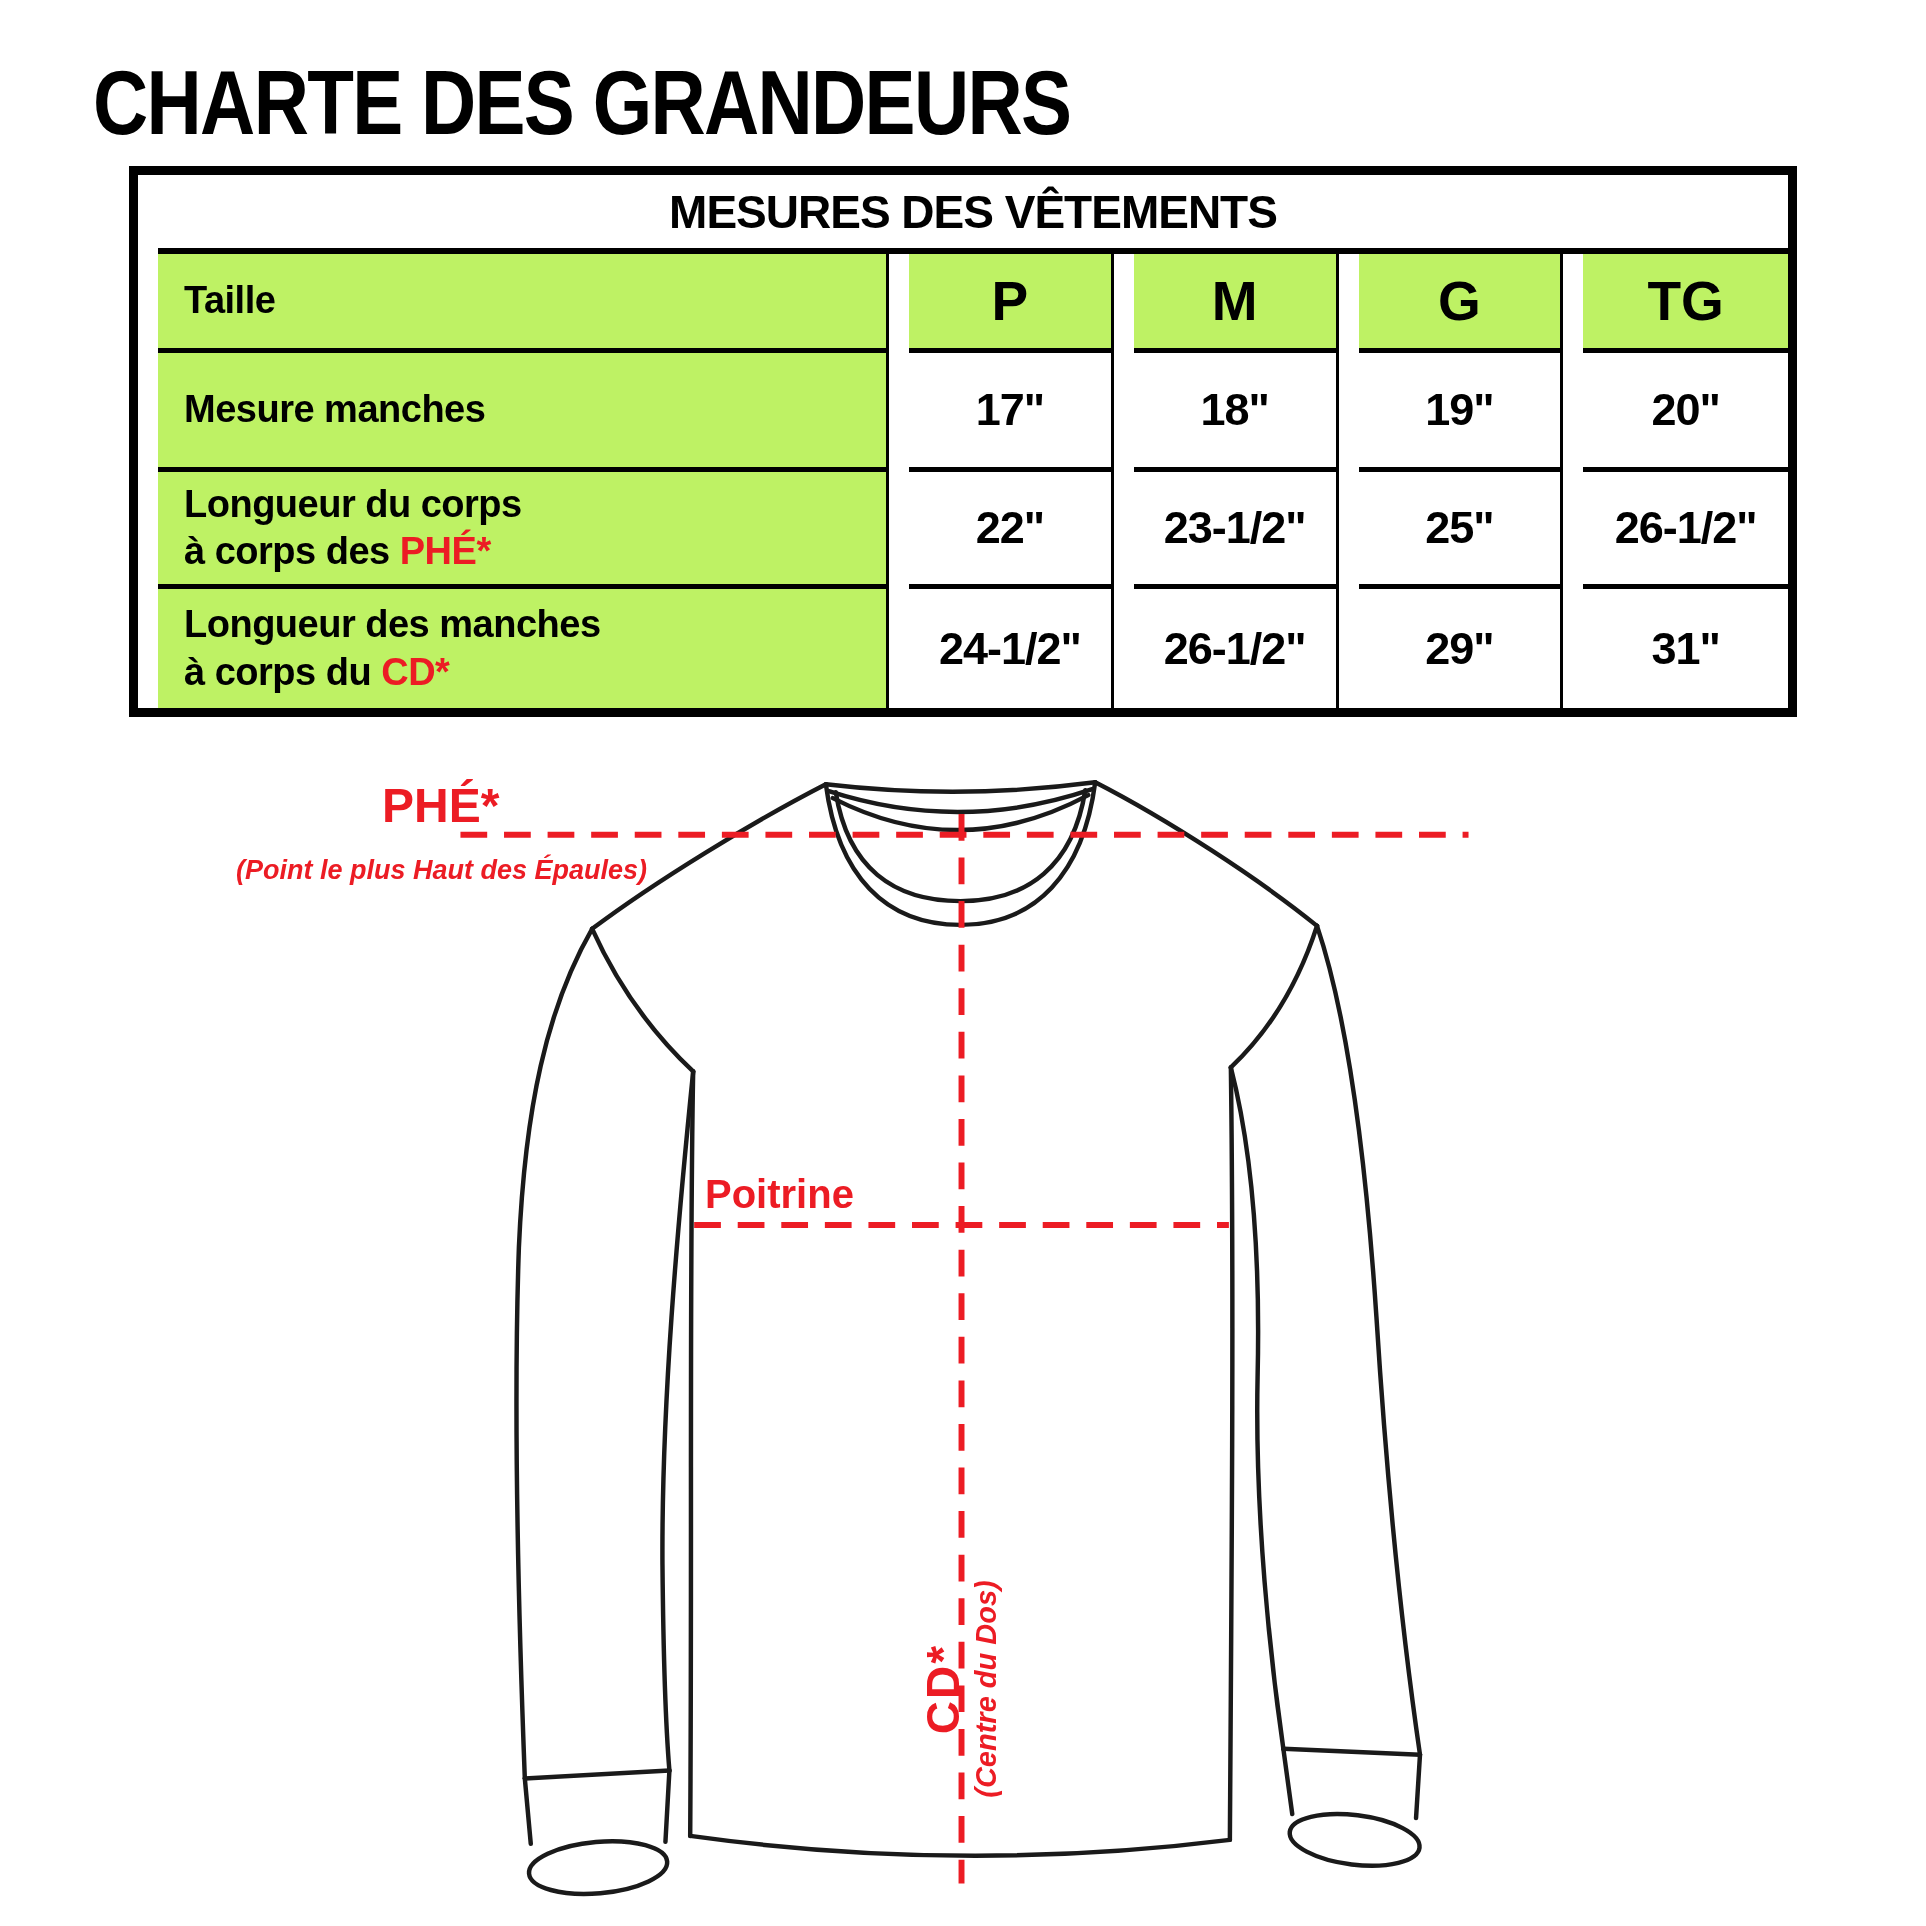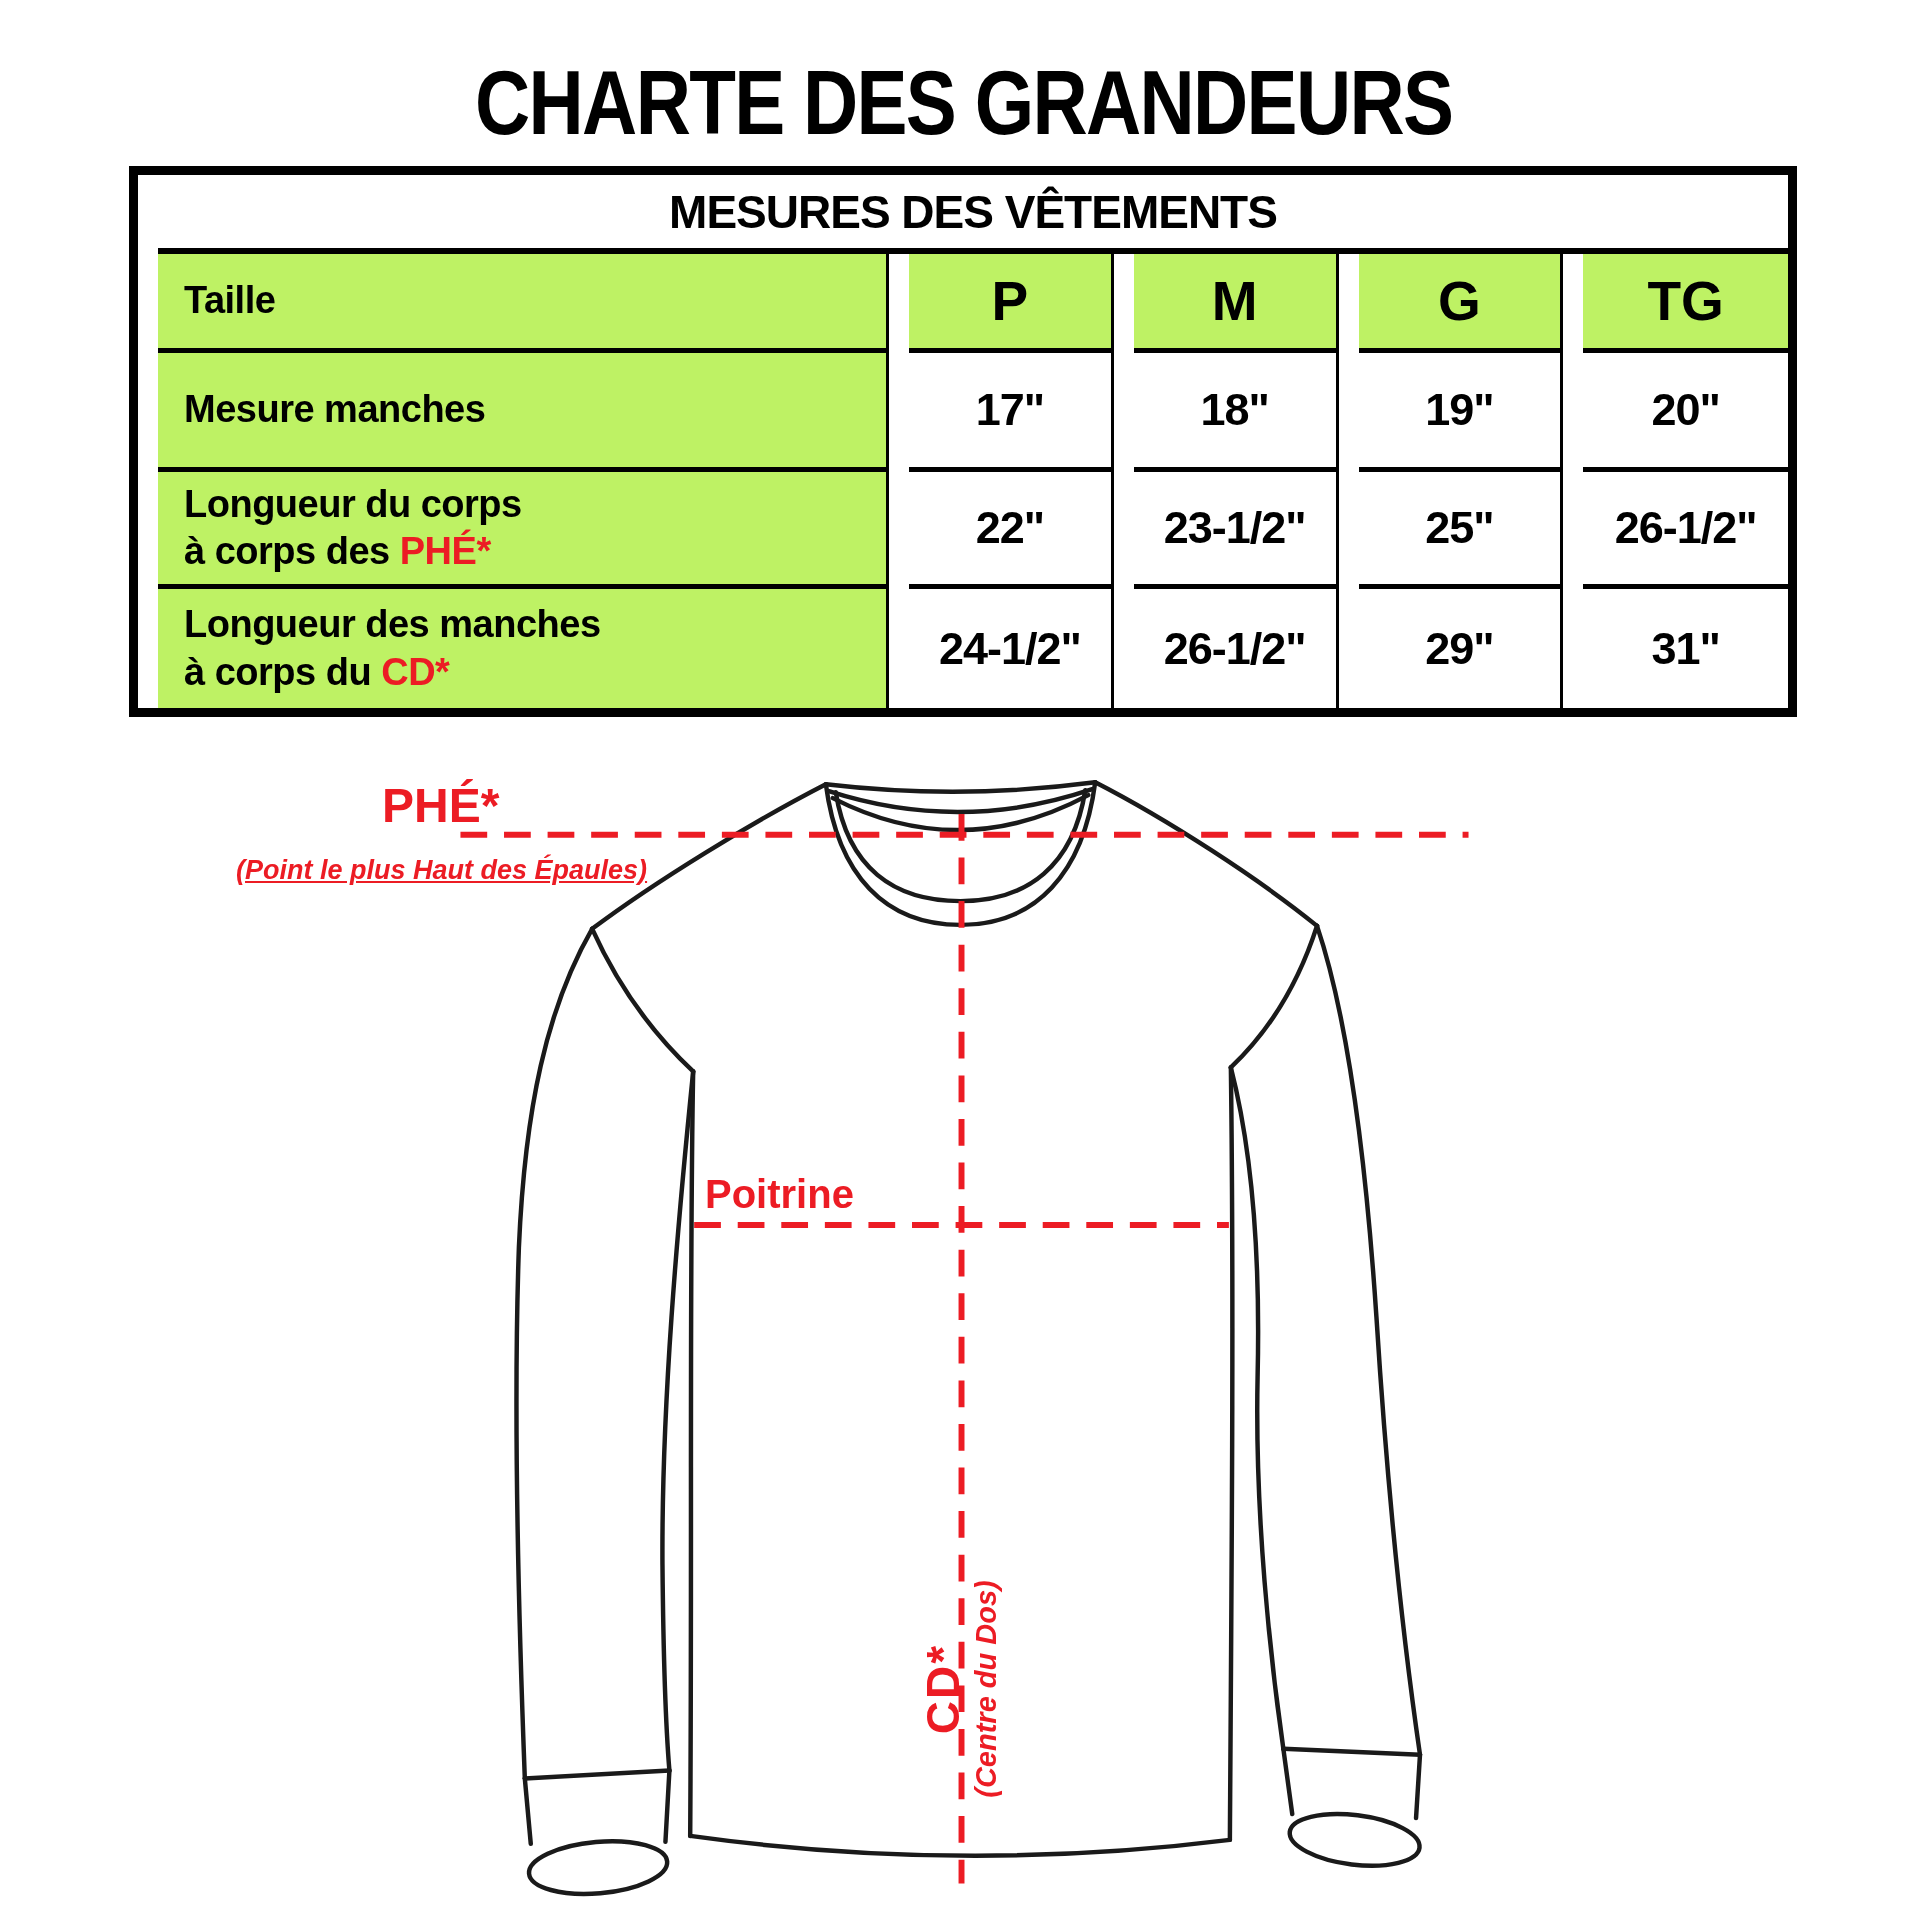--- a/index.html
+++ b/index.html
@@ -4,21 +4,21 @@
 <style>
   html,body { margin:0; padding:0; background:#fff; }
   .page {
     position:relative; width:1927px; height:1927px; background:#ffffff;
     font-family:"Liberation Sans","DejaVu Sans",sans-serif; color:#000;
     overflow:hidden;
   }
   
   .title {
     position:absolute; top:51px; left:0; width:100%;
-    text-align:center; margin:0;
+    text-align:left; margin:0;
   }
   .title span{
     display:inline-block; font-size:91px; font-weight:bold; letter-spacing:-2px;
     transform:scaleX(0.84); transform-origin:center;
     white-space:nowrap;
   }
   
   .size-table {
     position:absolute; left:129px; top:166px; width:1668px;
     display:grid;
@@ -41,21 +41,21 @@
     flex-direction:column; align-items:flex-start; justify-content:center;
     font-size:38px; font-weight:bold; line-height:1.24; letter-spacing:-0.5px;
   }
   .cell.size  { font-size:55px; font-weight:bold; }
   .cell.value { font-size:45px; font-weight:bold; letter-spacing:-1px; }
   .red { color:#ec1c24; }
   
   .shirt-svg { position:absolute; left:0; top:0; width:1927px; height:1927px; }
   .diag-label { position:absolute; color:#ec1c24; font-weight:bold; white-space:nowrap; }
   .phe-label      { left:382px; top:778px;  font-size:48px; }
-  .phe-sub        { left:236px; top:855px;  font-size:27px; font-style:italic;text-decoration:underline; }
+  .phe-sub        { left:236px; top:855px;  font-size:27px; font-style:italic; }
   .poitrine-label { left:705px; top:1172px; font-size:40px; }
   .cd-wrap { position:absolute; left:961px; top:1689px; width:0; height:0; }
   .cd-block {
     position:absolute; transform:translate(-50%,-50%) rotate(-90deg);
     text-align:center; color:#ec1c24; white-space:nowrap;
   }
   .cd-main { font-size:46px; font-weight:bold; letter-spacing:2px; line-height:1.1; }
   .cd-sub  { font-size:29px; font-weight:bold; font-style:italic; line-height:1.2; }
 </style>
 </head>

